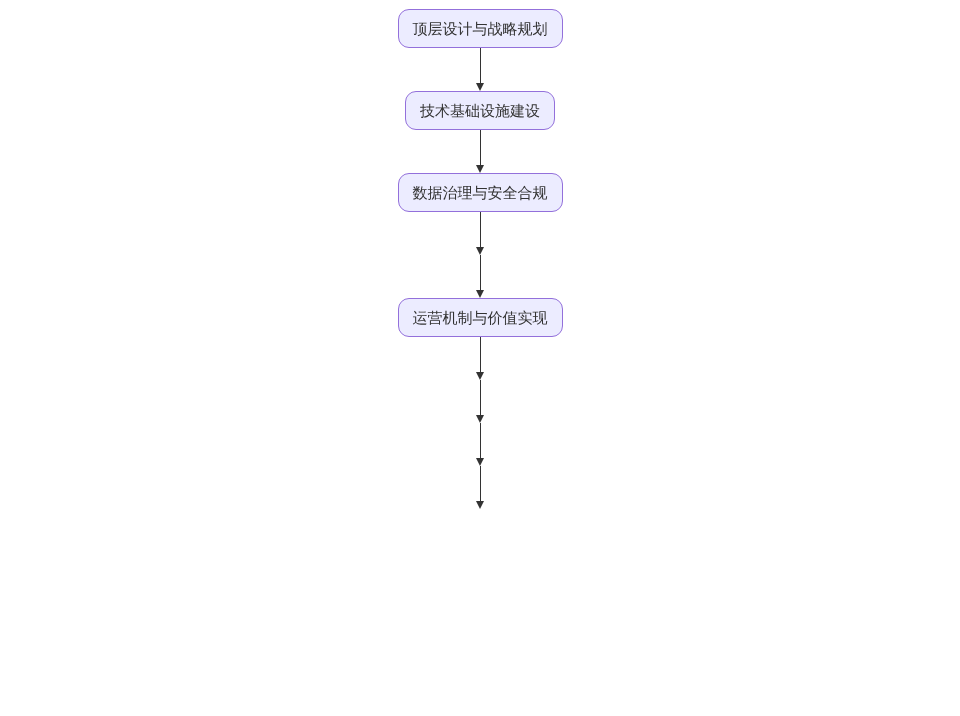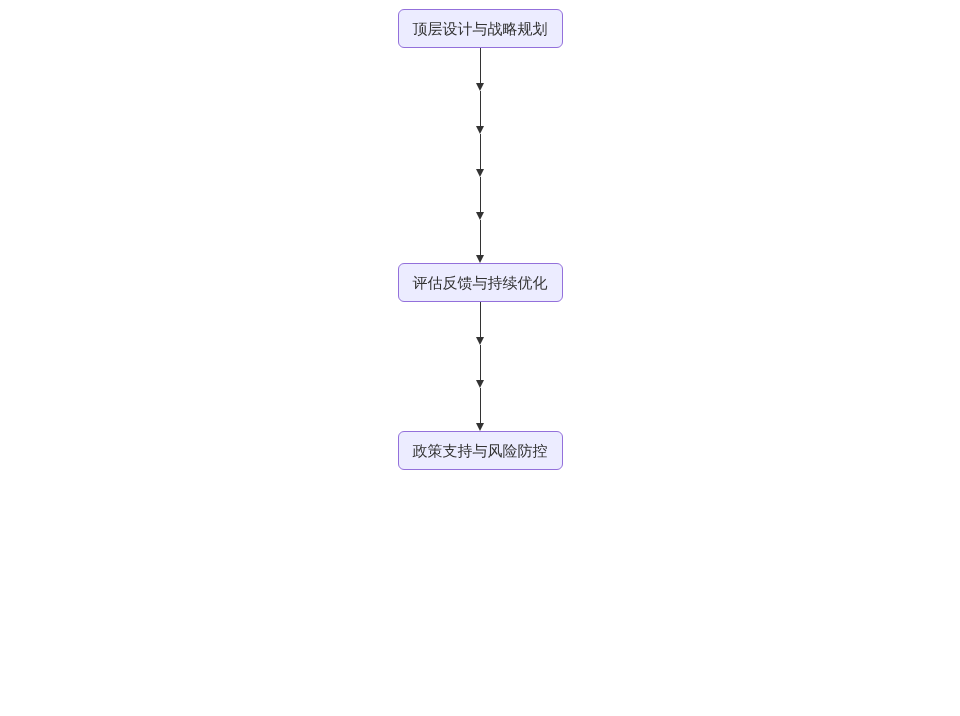--- a/index.html
+++ b/index.html
@@ -17,21 +17,21 @@
     flex-direction: column;
     align-items: center;
     padding-top: 9px;
   }
   .node {
     height: 39px;
     min-height: 39px;
     padding: 0 14px;
     background: #ECECFF;
     border: 1px solid #9370DB;
-    border-radius: 6px;
+    border-radius: 11px;
     display: flex;
     align-items: center;
     justify-content: center;
     font-size: 15px;
     color: #333333;
     white-space: nowrap;
     line-height: 1;
   }
   .arrow {
     height: 43px;
@@ -63,20 +63,47 @@
 
   <div class="node">
     <span>顶层设计与战略规划</span>
   </div>
 
   <div class="arrow">
     <div class="arrow-line"></div>
     <div class="arrow-head"></div>
   </div>
 
+  <div class="node">
+    <span>技术基础设施建设</span>
+  </div>
+
+  <div class="arrow">
+    <div class="arrow-line"></div>
+    <div class="arrow-head"></div>
+  </div>
+
+  <div class="node">
+    <span>数据治理与安全合规</span>
+  </div>
+
+  <div class="arrow">
+    <div class="arrow-line"></div>
+    <div class="arrow-head"></div>
+  </div>
+
+
+  <div class="arrow">
+    <div class="arrow-line"></div>
+    <div class="arrow-head"></div>
+  </div>
+
+  <div class="node">
+    <span>运营机制与价值实现</span>
+  </div>
 
   <div class="arrow">
     <div class="arrow-line"></div>
     <div class="arrow-head"></div>
   </div>
 
 
   <div class="arrow">
     <div class="arrow-line"></div>
     <div class="arrow-head"></div>
@@ -87,38 +114,14 @@
     <div class="arrow-line"></div>
     <div class="arrow-head"></div>
   </div>
 
 
   <div class="arrow">
     <div class="arrow-line"></div>
     <div class="arrow-head"></div>
   </div>
 
-  <div class="node">
-    <span>评估反馈与持续优化</span>
-  </div>
-
-  <div class="arrow">
-    <div class="arrow-line"></div>
-    <div class="arrow-head"></div>
-  </div>
-
-
-  <div class="arrow">
-    <div class="arrow-line"></div>
-    <div class="arrow-head"></div>
-  </div>
-
-
-  <div class="arrow">
-    <div class="arrow-line"></div>
-    <div class="arrow-head"></div>
-  </div>
-
-  <div class="node">
-    <span>政策支持与风险防控</span>
-  </div>
 
 </div>
 
 </body></html>

